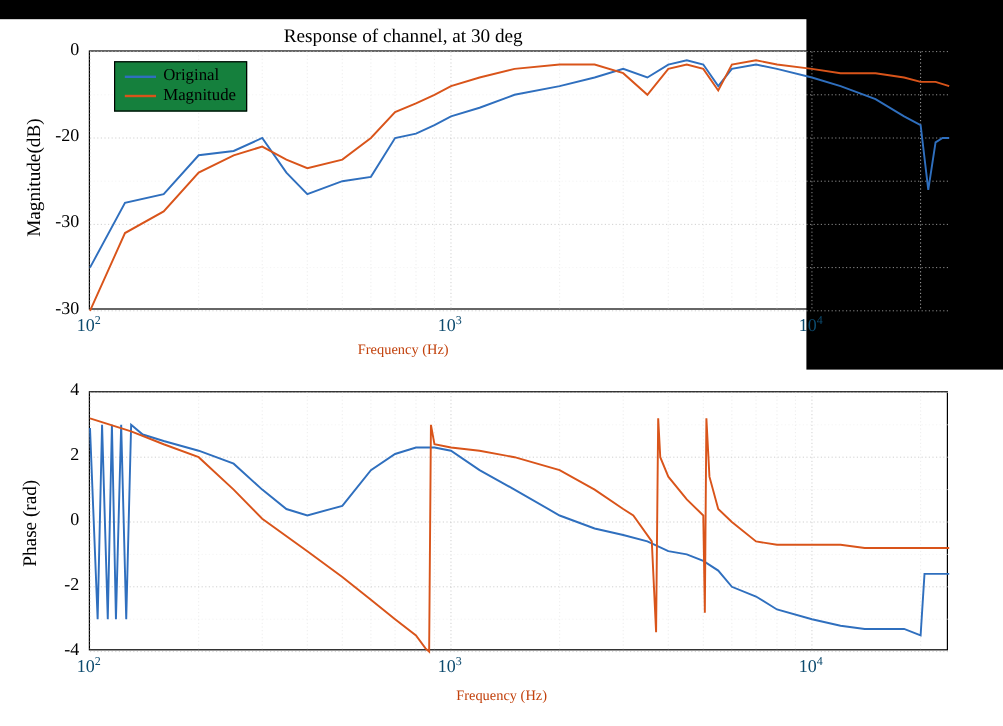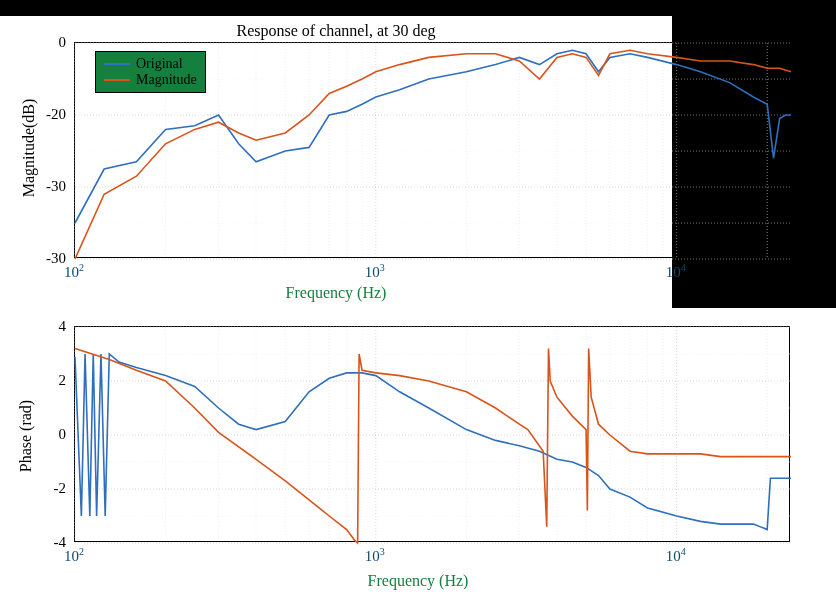--- a/index.html
+++ b/index.html
@@ -1,21 +1,21 @@
 <!DOCTYPE html>
 <html><head>
 <meta charset="utf-8">
 <style>
 * { margin: 0; padding: 0; box-sizing: border-box; }
 body { font-family: Georgia, 'Times New Roman', serif; background: #000; width: 836px; height: 605px; position: relative; }
 .chart-container { position: absolute; background: #fff; }
 .plot-area { position: absolute; border: 1px solid #000; overflow: visible; }
 .x-tick-label { position: absolute; font-size: 15px; color: #0c4a6e; transform: translateX(-50%); }
 .y-tick-label { position: absolute; font-size: 15px; color: #000; transform: translateY(-50%); text-align: right; }
-.x-axis-label { position: absolute; font-size: 16px; color: #15803d; left: 50%; transform: translateX(-50%); }
+.x-axis-label { position: absolute; font-size: 12px; color: #c2410c; left: 50%; transform: translateX(-50%); }
 .y-axis-label { position: absolute; font-size: 16px; color: #000; transform: translateY(-50%) rotate(-90deg); transform-origin: center; }
 .title-label { position: absolute; font-size: 16px; color: #000; left: 50%; transform: translateX(-50%); }
 .legend-box { position: absolute; background: #15803d; border: 1px solid #000; padding: 4px 8px; font-size: 14px; }
 .legend-item { display: flex; align-items: center; gap: 6px; }
 .legend-swatch { width: 26px; height: 2px; }
 svg.lines { position: absolute; top: 0; left: 0; overflow: visible; pointer-events: none; }
 .exp-sup { font-size: 10px; vertical-align: super; }
 </style>
 </head>
 <body>

